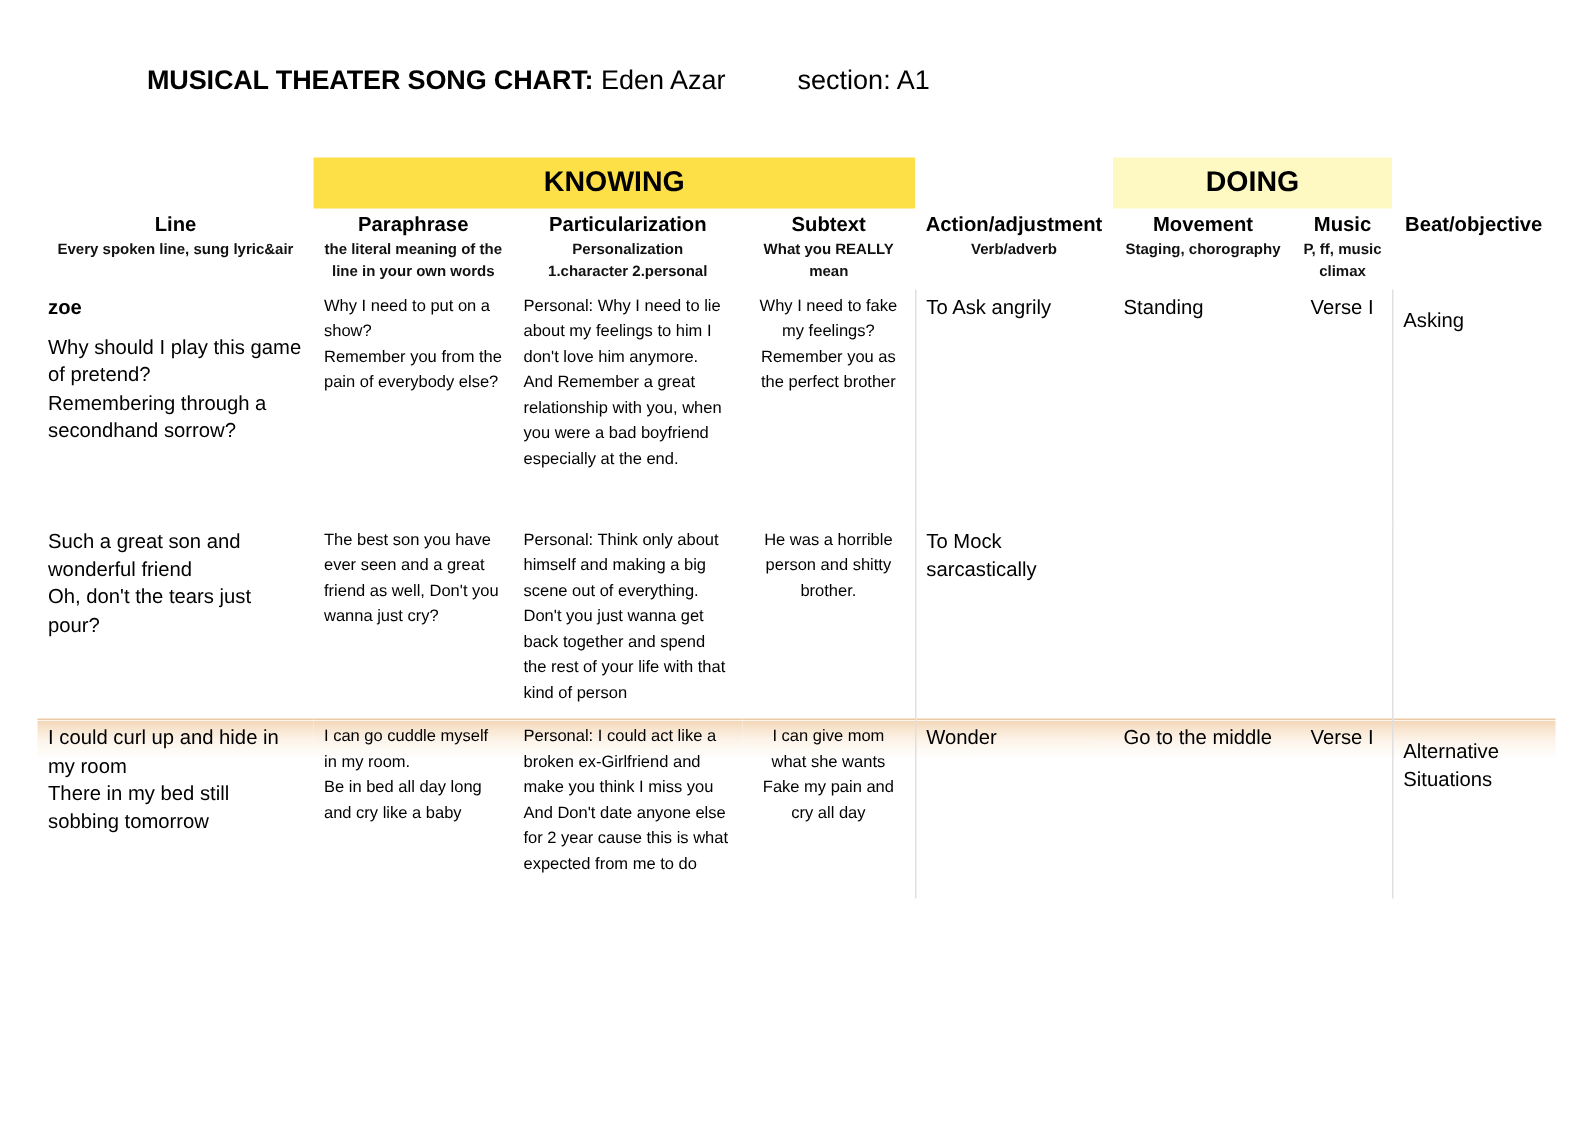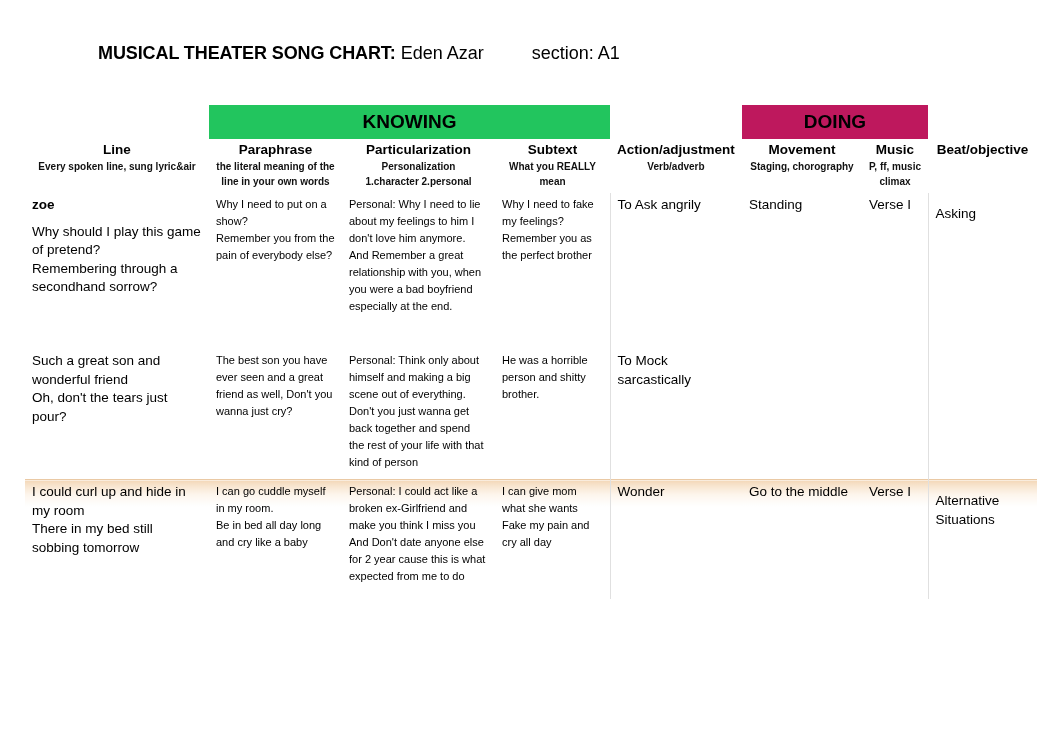--- a/index.html
+++ b/index.html
@@ -67,24 +67,24 @@
   col.c-beat        { width: 109px; }
 
   
   .band-blank { height: 34px; }
   .band {
     height: 34px;
     text-align: center;
     font-weight: bold;
     font-size: 19px;
     line-height: 34px;
-    background: #22c55e;
+    background: #fde047;
     color: #000;
   }
-  .band.doing { background: #be185d; }
+  .band.doing { background: #fef9c3; }
 
   
   .hdr {
     padding: 2px 6px 4px 6px !important;
     border-bottom: 1px solid #e3e3e3;
   }
   .hdr .h-title {
     display: block;
     text-align: center;
     font-weight: bold;
@@ -126,21 +126,21 @@
   tr.row-c td { height: 108px; }
   tr.row-d td { height: 40px; }
 
   tr.hl td {
     background: linear-gradient(to bottom,
       #f3d7b8 0px, #f8e6d1 6px, #fdf5ec 14px, #ffffff 26px);
   }
   tr.hl td.cell { border-top: 1px solid #eac9a4; }
 
   
-  .sep-right { border-right: 1px solid #e0e0e0 !important; }
+  .sep-right { border-right: 1px solid #e0e0e0 !important; text-align: center; }
 
   
   td.v-line { border-right: 1px solid #ededed; }
 </style>
 </head>
 <body>
 
 <div class="doc-title">
   <span class="strong">MUSICAL THEATER SONG CHART:</span><span> </span><span class="plain">Eden Azar</span><span class="gap"></span><span class="plain">section: A1</span>
 </div>

